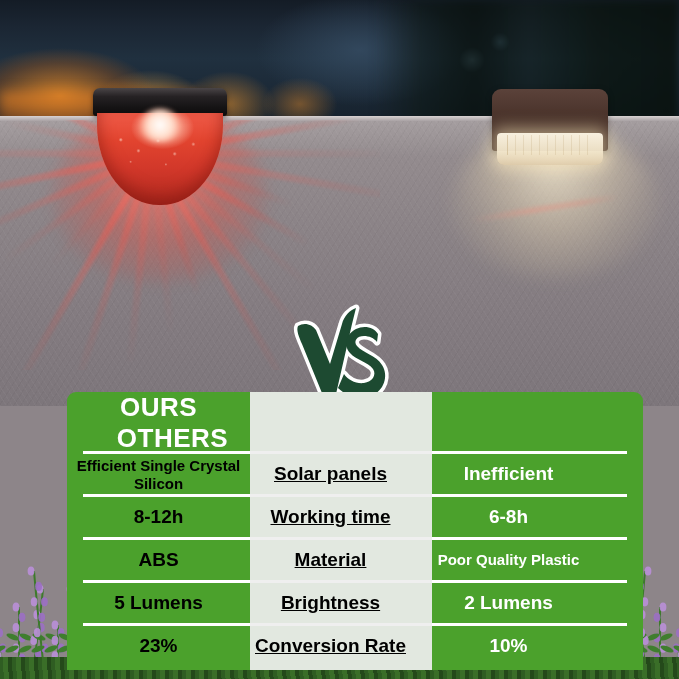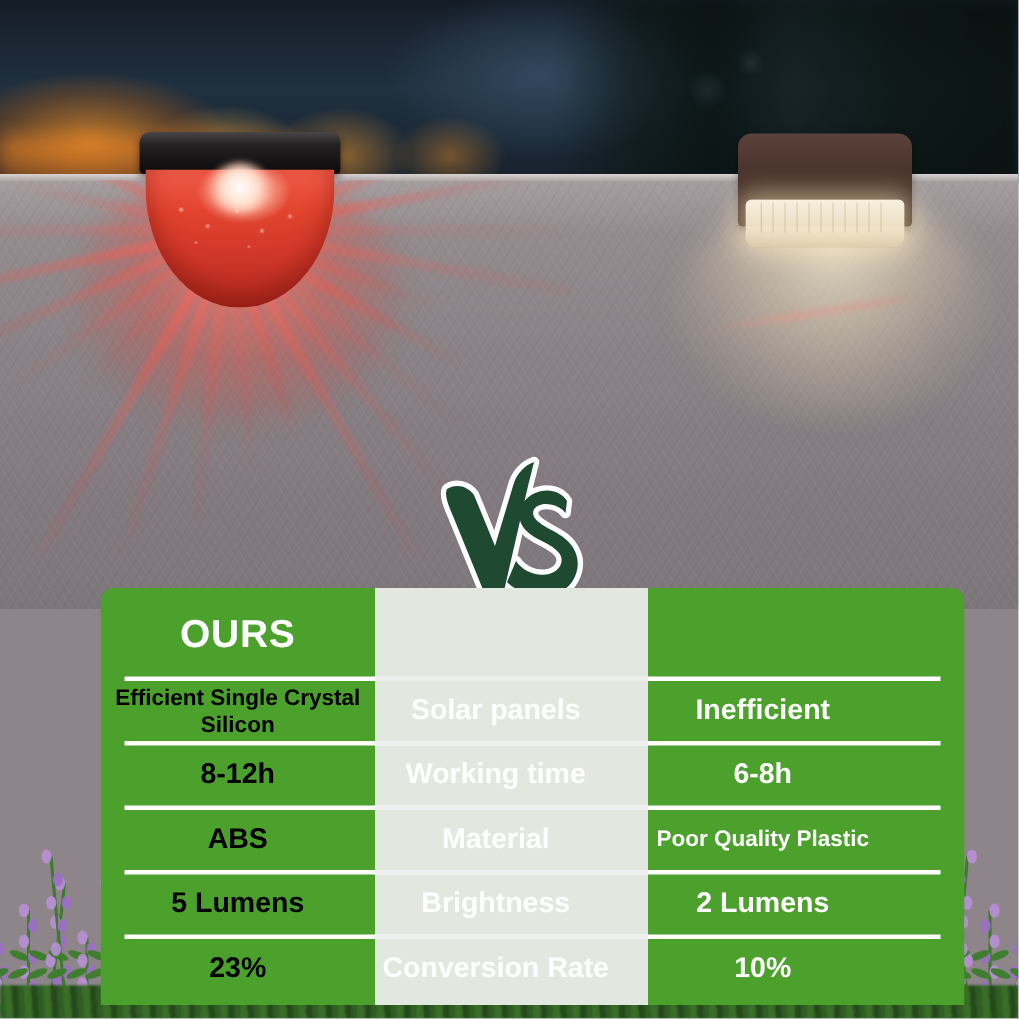--- a/index.html
+++ b/index.html
@@ -252,20 +252,21 @@
     position: absolute;
     left: 0; top: 0; width: 100%; height: 100%;
     background: #4ba12c;
   }
 
   .thead {
     position: absolute;
     left: 0; top: 0;
     width: 576px; height: 61px;
     display: flex;
+    flex-direction: column;
   }
   .thead .cell {
     display: flex;
     align-items: center;
     justify-content: center;
     color: #ffffff;
     font-size: 26px;
     font-weight: bold;
     letter-spacing: 0.5px;
   }
@@ -281,21 +282,21 @@
     display: flex;
   }
   .trow .cell {
     display: flex;
     align-items: center;
     justify-content: center;
     text-align: center;
     line-height: 1.08;
   }
   .trow .c-left  { width: 183px; color: #000000; font-weight: bold; font-size: 19px; }
-  .trow .c-mid   { width: 161px; color: #ffffff; font-weight: bold; font-size: 19px; }
+  .trow .c-mid   { width: 161px; color: #000000; font-weight: bold; font-size: 19px; text-decoration: underline; }
   .trow .c-right { width: 195px; color: #ffffff; font-weight: bold; font-size: 19px; }
   .trow .small   { font-size: 15px; }
   .trow .two-line { font-size: 15px; line-height: 1.18; }
 
   .divider {
     position: absolute;
     left: 16px;
     width: 544px;
     height: 3px;
     background: #ffffff;
@@ -547,20 +548,21 @@
     </svg>
   </div>
 
   <div class="table">
     <div class="table-bg"></div>
     <div class="col-mid-bg"></div>
 
     <div class="thead">
       <div class="cell c-left">OURS</div>
       <div class="cell c-mid"></div>
+      <div class="cell c-right">OTHERS</div>
     </div>
 
     <div id="rows-host">
         <div class="divider" style="top: 59px;"></div>
         <div class="divider-gapmid" style="top: 59px;"></div>
         <div class="trow" style="top: 61px;">
           <div class="cell c-left two-line">Efficient Single Crystal Silicon</div>
           <div class="cell c-mid">Solar panels</div>
           <div class="cell c-right">Inefficient</div>
         </div>

